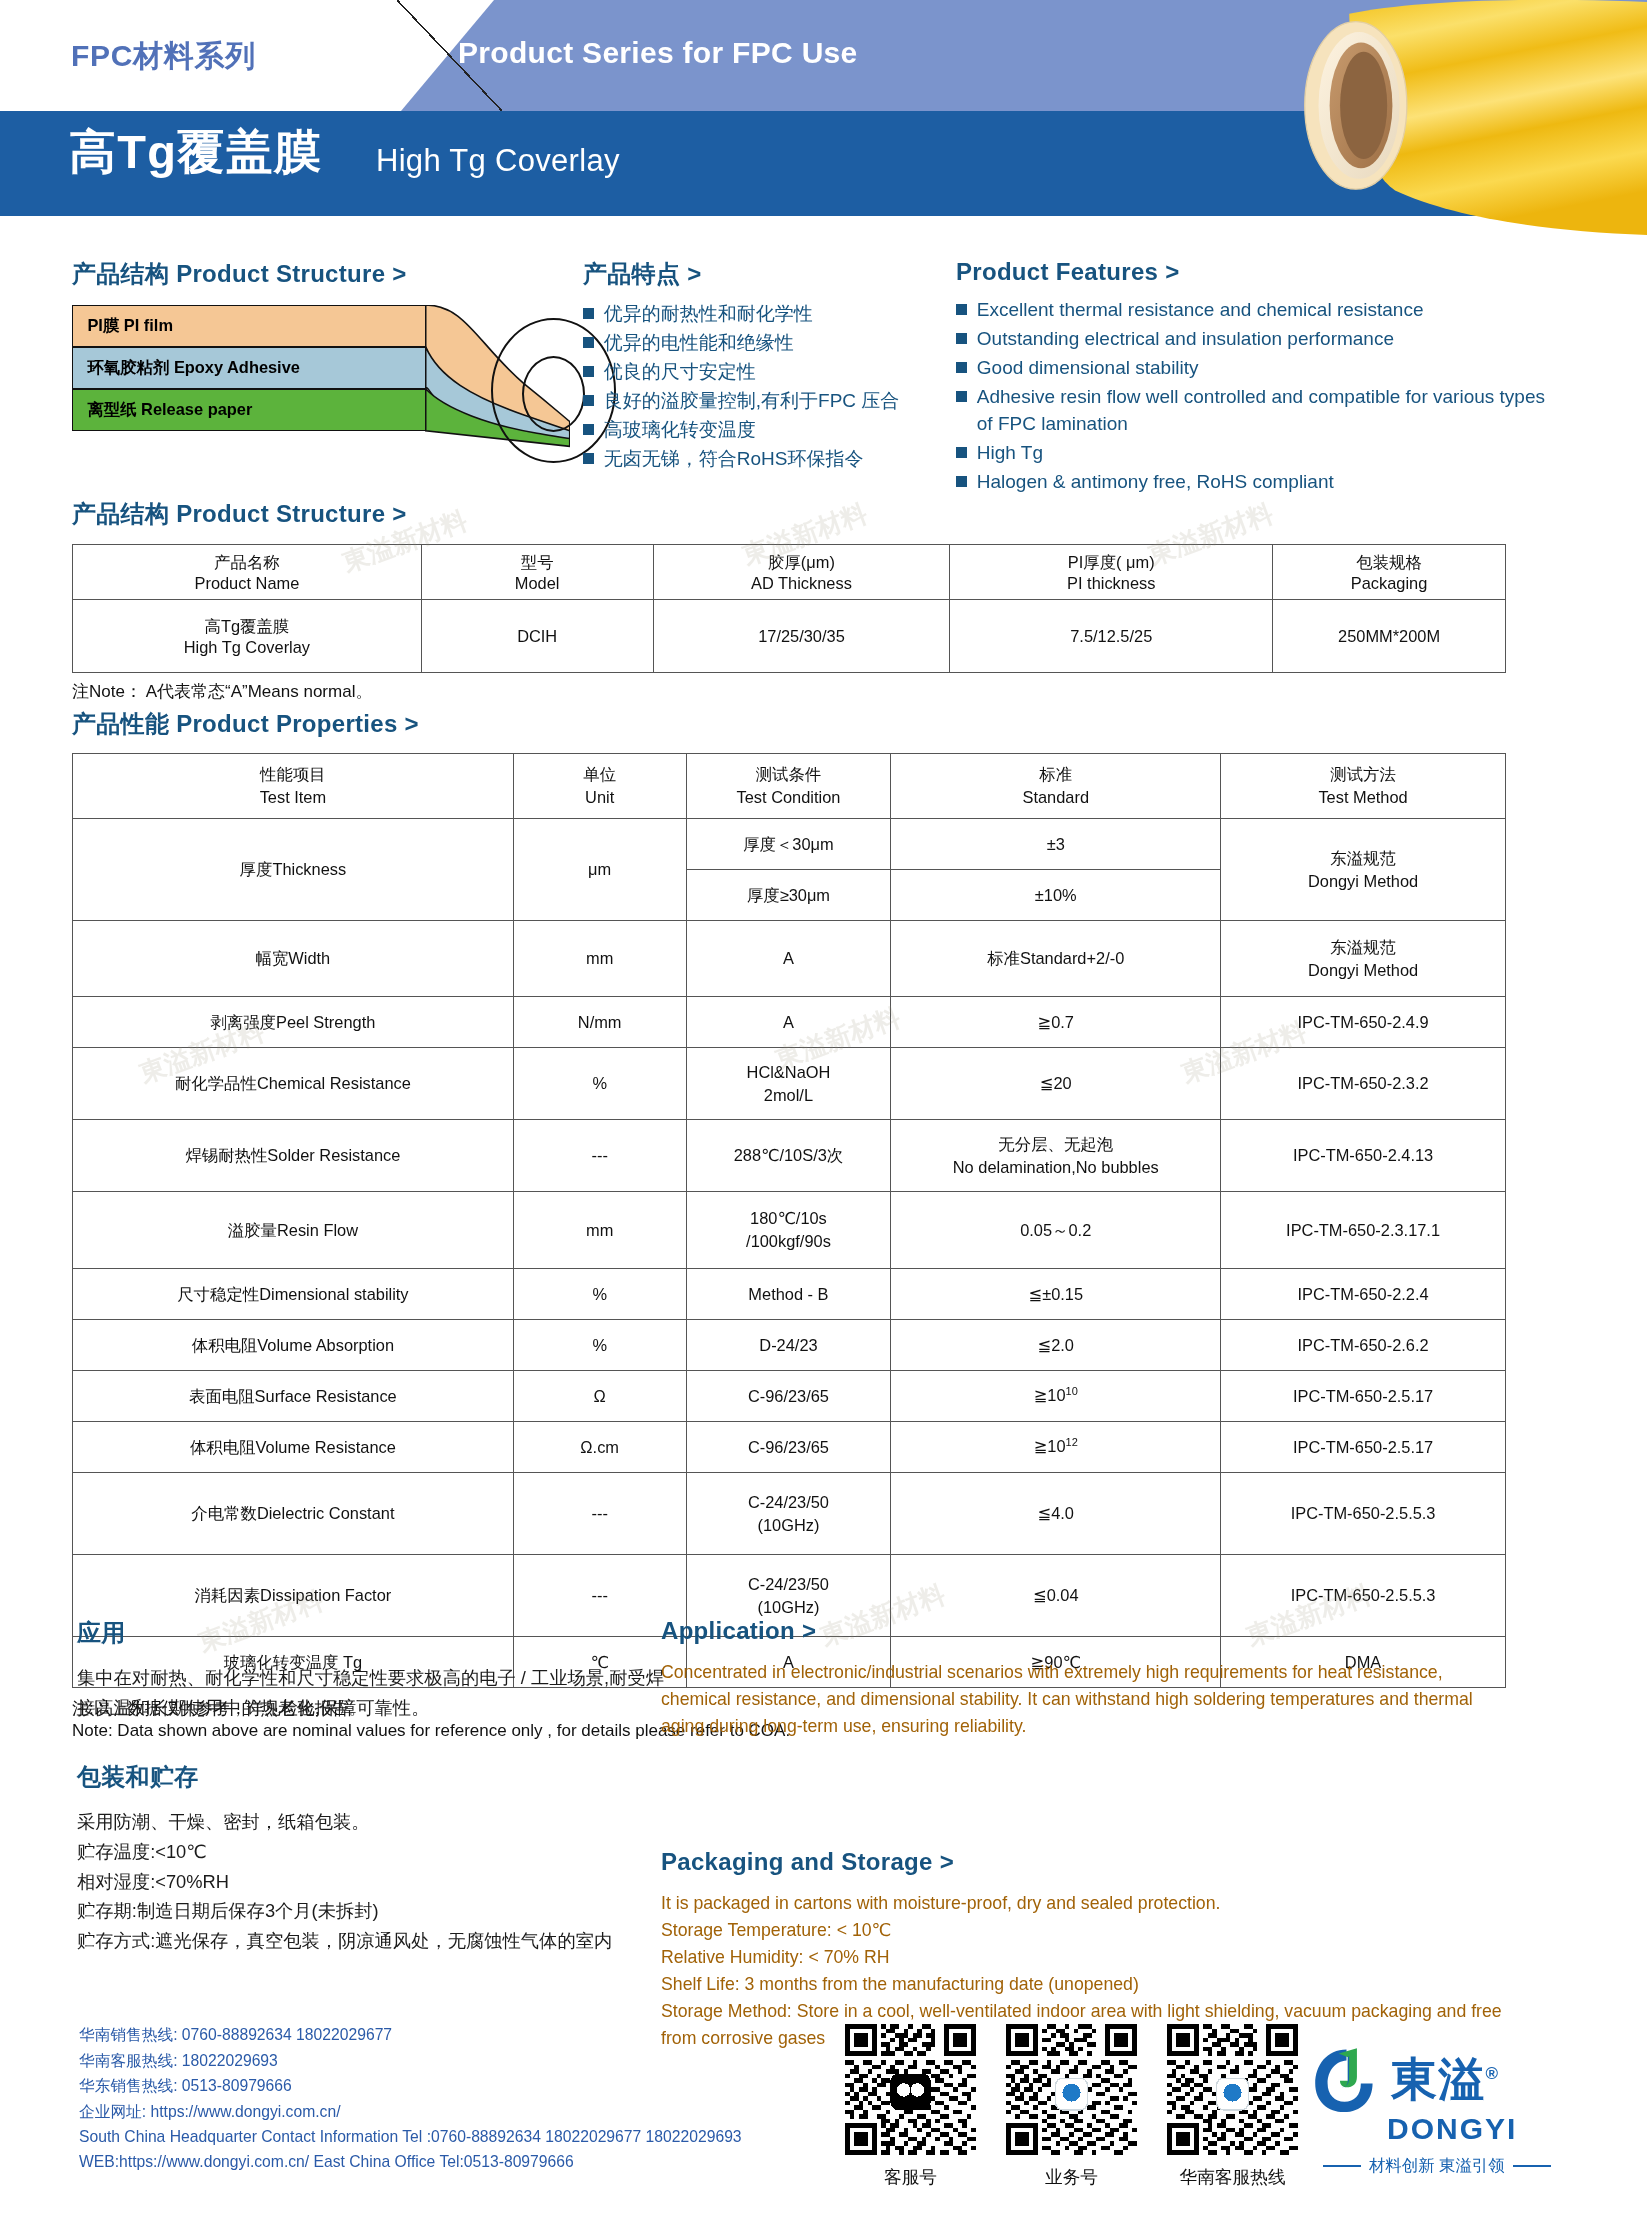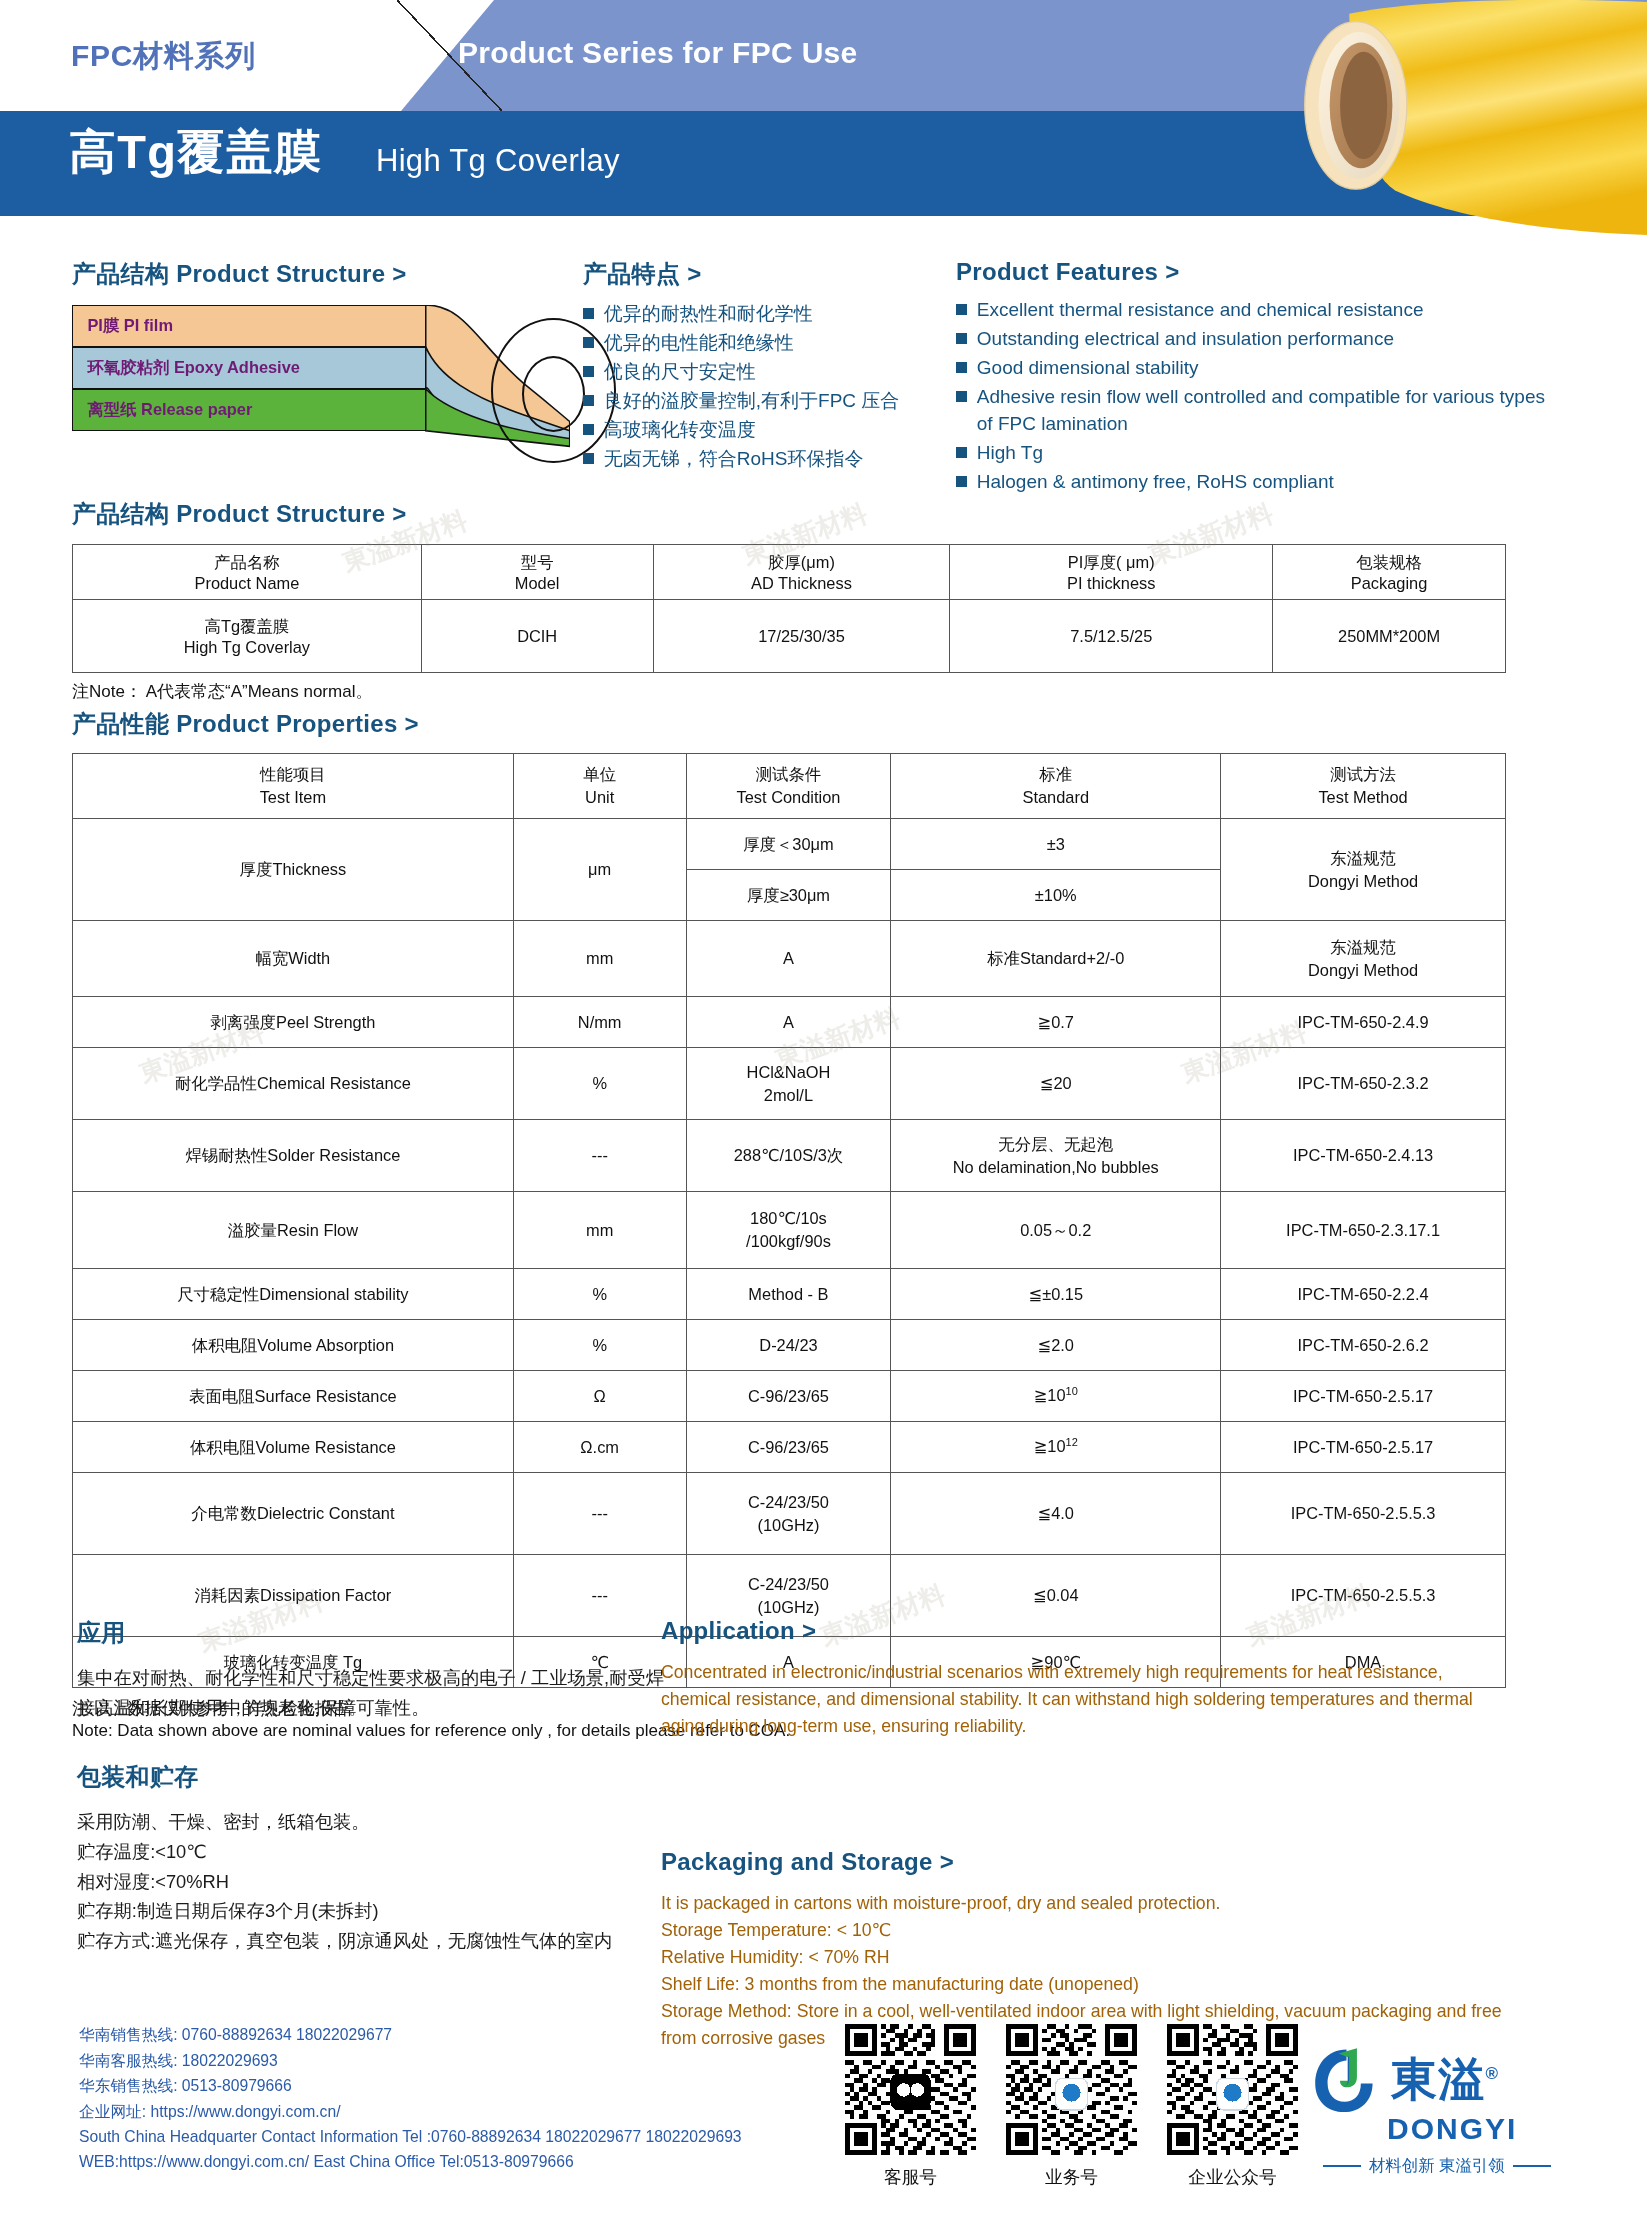--- a/index.html
+++ b/index.html
@@ -21,21 +21,21 @@
   .roll{position:absolute;right:0;top:-6.5px;width:445px;height:249px;}
 
   
   .sec-title{font-size:24px;font-weight:bold;color:#17537f;letter-spacing:0.3px;}
 
   
   .top-area{position:absolute;top:242px;left:0;width:1647px;height:229px;}
   .struct-block{position:absolute;left:72px;top:16.4px;width:498px;}
   .struct-diagram{position:relative;margin-top:14.4px;width:498px;height:144px;}
   .layer{position:absolute;left:0;height:42px;box-sizing:border-box;border:1.6px solid #111;display:flex;align-items:center;}
-  .layer span{font-size:16.4px;font-weight:bold;color:#701a75;padding-left:14.4px;white-space:nowrap;}
+  .layer span{font-size:16.4px;font-weight:bold;color:#000000;padding-left:14.4px;white-space:nowrap;}
   .l1{top:0;width:354px;background:#f5c795;}
   .l2{top:42px;width:354px;background:#a6c8d8;}
   .l3{top:84px;width:354px;background:#5cb33c;}
   .circ-outer{position:absolute;left:419px;top:13px;width:121px;height:141px;border:2px solid #111;border-radius:50%;background:transparent;}
   .circ-inner{position:absolute;left:450px;top:51px;width:59px;height:72px;border:2px solid #111;border-radius:50%;}
 
   .feat-cn{position:absolute;left:583px;top:16.4px;width:367px;}
   .feat-en{position:absolute;left:956px;top:16.4px;width:589px;}
   .flist{margin:10.5px 0 0 0;padding:0;list-style:none;}
   .flist li{display:flex;align-items:flex-start;font-size:19px;color:#17537f;line-height:1.42;margin-bottom:2px;}
@@ -945,21 +945,21 @@
             <rect x="9" y="28" width="2" height="1"></rect>
               <rect x="13" y="28" width="1" height="1"></rect>
               <rect x="17" y="28" width="2" height="1"></rect>
               <rect x="21" y="28" width="1" height="1"></rect>
               <rect x="25" y="28" width="2" height="1"></rect>
           </g>
           <rect x="11" y="12" width="7" height="7" rx="1.5" fill="#fff" stroke="#cfd8de" stroke-width="0.3"></rect>
           <circle cx="14.5" cy="15.2" r="2" fill="#1f7ac7"></circle>
         </svg>
       </div>
-      <div class="qrcap">企业公众号</div>
+      <div class="qrcap">华南客服热线</div>
     </div>
   </div>
 
   <div class="logo">
     <div class="logo-row">
       <svg width="73" height="73" viewBox="0 0 112 112">
         <path d="M56 10 C 26 10, 8 34, 8 62 C 8 90, 28 106, 52 106 C 78 106, 96 88, 96 62 L 78 62 C 78 80, 68 90, 53 90 C 38 90, 27 79, 27 62 C 27 43, 39 28, 56 27 Z" fill="#1762b0"></path>
         <path d="M44 16 L72 8 L72 52 C 72 62, 66 68, 56 68 C 50 68, 46 64, 46 58 L 58 58 L 58 22 Z" fill="#2fa84f"></path>
         <path d="M58 22 L58 58 C 58 64, 54 68, 47 68 C 56 68, 60 62, 60 54 L 60 20 Z" fill="#1762b0"></path>
       </svg>

